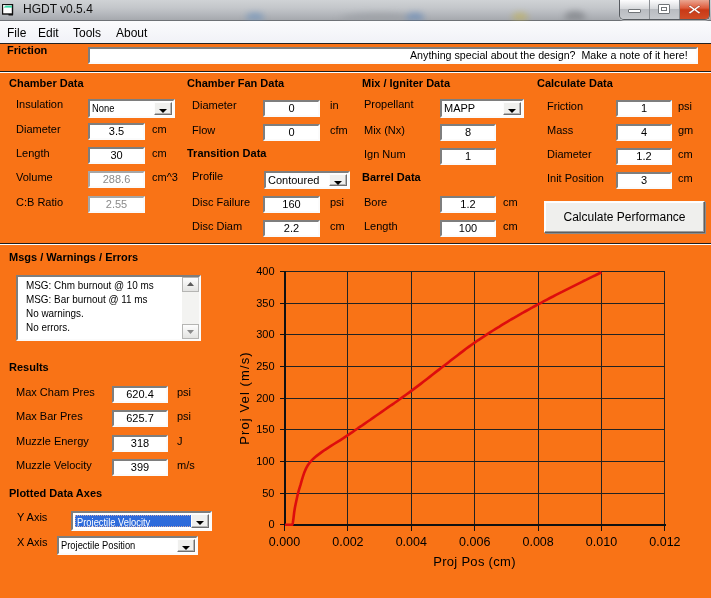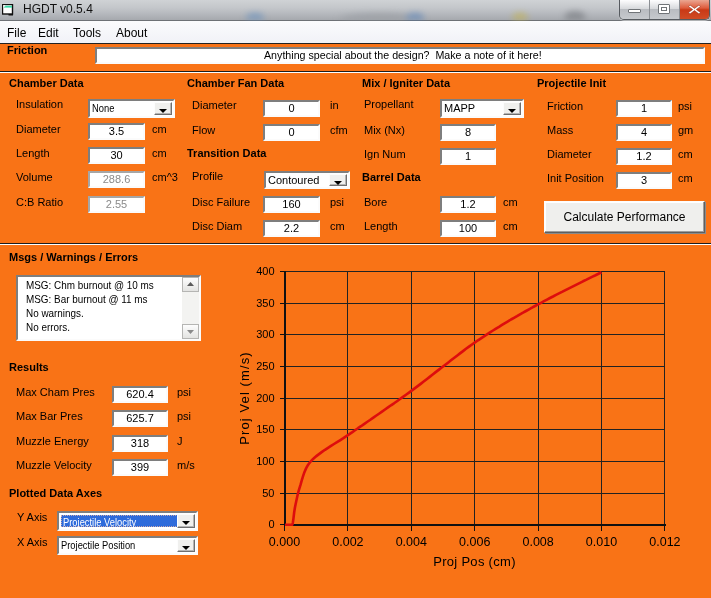--- a/index.html
+++ b/index.html
@@ -54,28 +54,28 @@
  </svg>
 </div>
 
 <div style="position:absolute;left:0;top:21px;width:711px;height:22px;background:linear-gradient(#fbfbfd,#f1f2f7);border-bottom:1px solid #222"></div>
 <div class="lbl" style="left:7px;top:27px;font-size:12px">File</div>
 <div class="lbl" style="left:38px;top:27px;font-size:12px">Edit</div>
 <div class="lbl" style="left:73px;top:27px;font-size:12px">Tools</div>
 <div class="lbl" style="left:116px;top:27px;font-size:12px">About</div>
 
 <div class="hdr" style="left:7px;top:44px">Friction</div>
-<div class="tb" style="left:95px;top:47px;width:610px;height:17px;text-align:center;padding-left:14px;line-height:13px;height:17px"><span class="sx79">Anything special about the design?&nbsp; Make a note of it here!</span></div>
+<div class="tb" style="left:88px;top:47px;width:610px;height:17px;text-align:right;padding-left:14px;line-height:13px;height:17px"><span class="sx79">Anything special about the design?&nbsp; Make a note of it here!</span></div>
 <div class="sep" style="top:71px"></div>
 <div class="sep" style="top:72px;background:#fdfdfd"></div>
 
 <div class="hdr" style="left:9px;top:77px">Chamber Data</div>
 <div class="hdr" style="left:187px;top:77px">Chamber Fan Data</div>
 <div class="hdr" style="left:362px;top:77px">Mix / Igniter Data</div>
-<div class="hdr" style="left:537px;top:77px">Projectile Init</div>
+<div class="hdr" style="left:537px;top:77px">Calculate Data</div>
 <div class="hdr" style="left:187px;top:147px">Transition Data</div>
 <div class="hdr" style="left:362px;top:171px">Barrel Data</div>
 
 <div class="lbl" style="left:16px;top:98px">Insulation</div>
 <div class="cmb" style="left:88px;top:99px;width:87px;height:19px"><span class="sx88">None</span><span class="arr"></span></div>
 <div class="lbl" style="left:16px;top:123px">Diameter</div>
 <div class="tb" style="left:88px;top:123px;width:57px;height:17px">3.5</div>
 <div class="lbl" style="left:152px;top:123px">cm</div>
 <div class="lbl" style="left:16px;top:147px">Length</div>
 <div class="tb" style="left:88px;top:147px;width:57px;height:17px">30</div>
@@ -158,21 +158,21 @@
 <div class="lbl" style="left:177px;top:410px">psi</div>
 <div class="lbl" style="left:16px;top:435px">Muzzle Energy</div>
 <div class="tb" style="left:112px;top:435px;width:56px;height:17px">318</div>
 <div class="lbl" style="left:177px;top:435px">J</div>
 <div class="lbl" style="left:16px;top:459px">Muzzle Velocity</div>
 <div class="tb" style="left:112px;top:459px;width:56px;height:17px">399</div>
 <div class="lbl" style="left:177px;top:459px">m/s</div>
 
 <div class="hdr" style="left:9px;top:487px">Plotted Data Axes</div>
 <div class="lbl" style="left:17px;top:511px">Y Axis</div>
-<div class="cmb" style="left:57px;top:511px;width:141px;height:20px;padding-left:0">
+<div class="cmb" style="left:71px;top:511px;width:141px;height:20px;padding-left:0">
   <div style="position:absolute;left:2px;top:2px;right:18px;bottom:2px;background:#2e6bdb;color:#fff;padding-left:2px;line-height:14px;outline:1px dotted #caa;outline-offset:-1px"><span class="sx88">Projectile Velocity</span></div>
   <span class="arr"></span>
     </div>
 <div class="lbl" style="left:17px;top:536px">X Axis</div>
 <div class="cmb" style="left:57px;top:536px;width:141px;height:19px;line-height:14px"><span class="sx88">Projectile Position</span><span class="arr"></span></div>
 
 <svg style="position:absolute;left:0;top:250px" width="711" height="348" viewBox="0 0 711 348">
   <g stroke="#222" stroke-width="1" shape-rendering="crispEdges">
     <line x1="284.5" y1="21.5" x2="665" y2="21.5"></line>
     <line x1="284.5" y1="53.5" x2="665" y2="53.5"></line>

